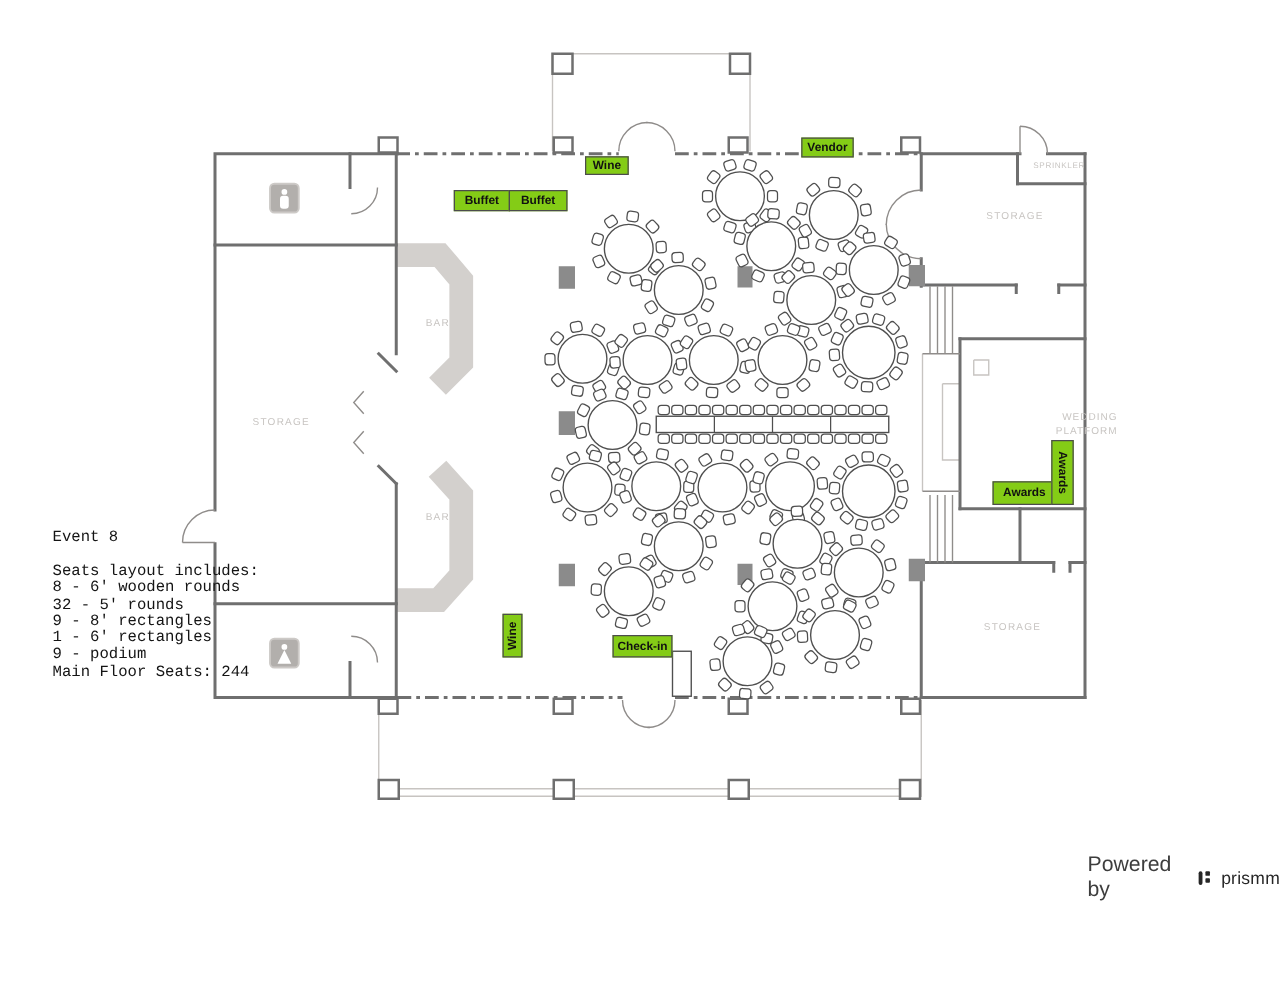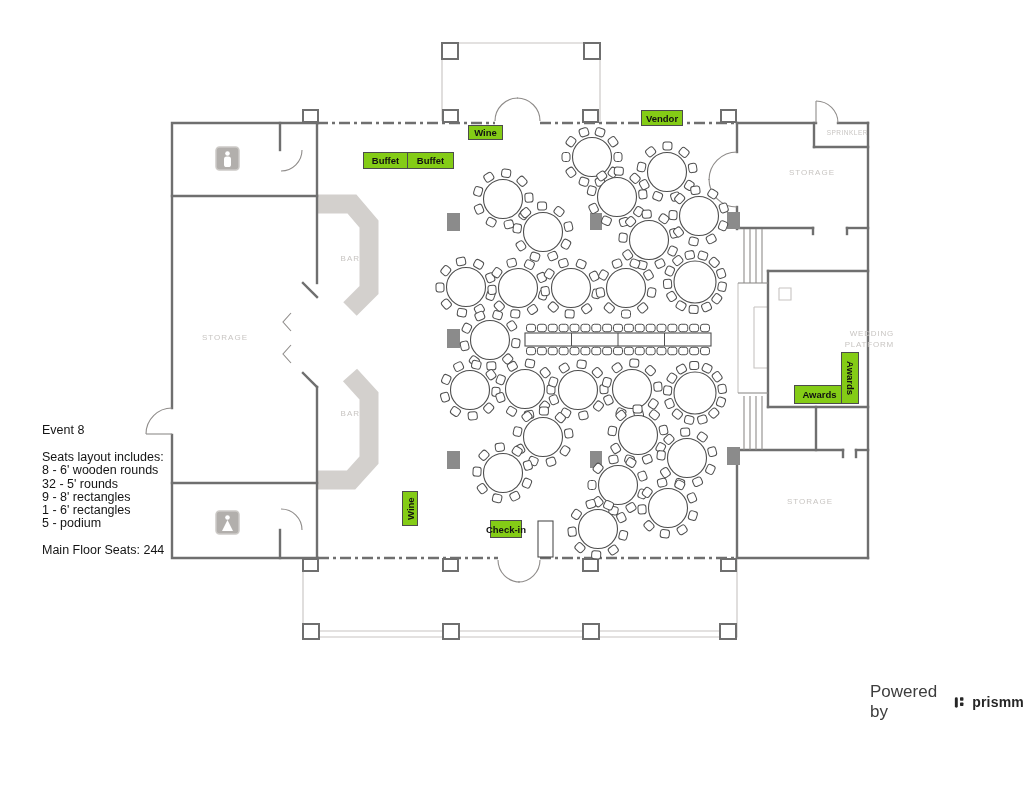--- a/index.html
+++ b/index.html
@@ -18,27 +18,27 @@
   .tag{position:absolute;display:flex;align-items:center;justify-content:center;
        background:#84cc16;border:1px solid #4c4c4c;font-size:9.5px;color:#111;
        box-sizing:border-box;white-space:nowrap;font-weight:bold;}
   .vtag{writing-mode:vertical-rl;}
   .vflip{transform:rotate(180deg);}
   
   .room{position:absolute;color:#c8c5c2;letter-spacing:1px;font-size:8px;text-align:right;}
   .room.small{font-size:6.5px;letter-spacing:.5px;}
   .room.two{line-height:11px;letter-spacing:.8px;}
   
-  #info{position:absolute;left:42px;top:424px;color:#141414;font-size:12.5px;line-height:13.2px;}
+  #info{position:absolute;left:42px;top:424px;color:#141414;font-size:12.5px;line-height:13.2px;font-family:Liberation Mono, monospace;}
   #info .title{margin-bottom:14px;}
-  #info .seats{margin-top:14px;}
+  #info .seats{margin-top:2px;}
   
   #footer{position:absolute;left:870px;top:682px;display:flex;align-items:center;gap:7px;}
   .pb{font-size:17px;color:#3d3d3d;}
-  .brand{font-size:14px;color:#262626;font-weight:700;letter-spacing:.2px;}
+  .brand{font-size:14px;color:#262626;font-weight:400;letter-spacing:.2px;}
 </style>
 </head>
 <body>
 
 <div id="stage">
 
   <svg id="plan-svg" width="1024" height="791" viewBox="0 0 1024 791">
       <path d="M442,121 L442,43 L600,43 L600,121" class="light"></path>
       <path d="M303,560 L303,637 L737,637 L737,560" class="light"></path>
       <path d="M303,631 L737,631" class="light"></path>
@@ -487,40 +487,40 @@
         <circle cx="227.5" cy="517.5" r="2.3" fill="#fff"></circle>
         <path d="M227.5,520 L233,531 L222,531 Z" fill="#fff"></path>
       </g>
     </svg>
 
   <div class="tag" style="left:363px;top:152px;width:45px;height:17px;">Buffet</div>
   <div class="tag" style="left:407px;top:152px;width:47px;height:17px;">Buffet</div>
   <div class="tag" style="left:468px;top:125px;width:35px;height:15px;">Wine</div>
   <div class="tag" style="left:641px;top:110px;width:42px;height:16px;">Vendor</div>
   <div class="tag vtag vflip" style="left:402px;top:491px;width:16px;height:35px;">Wine</div>
-  <div class="tag" style="left:490px;top:520px;width:32px;height:18px;">Check-in</div>
+  <div class="tag" style="left:490px;top:508px;width:48px;height:18px;">Check-in</div>
   <div class="tag" style="left:794px;top:385px;width:51px;height:19px;">Awards</div>
   <div class="tag vtag" style="left:841px;top:352px;width:18px;height:52px;">Awards</div>
 
   <div class="room" style="left:178px;top:333px;width:70px;">STORAGE</div>
   <div class="room" style="left:320px;top:254px;width:40px;">BAR</div>
   <div class="room" style="left:320px;top:409px;width:40px;">BAR</div>
   <div class="room" style="left:765px;top:168px;width:70px;">STORAGE</div>
   <div class="room" style="left:763px;top:497px;width:70px;">STORAGE</div>
   <div class="room small" style="left:812px;top:129px;width:56px;">SPRINKLER</div>
   <div class="room two" style="left:788px;top:328px;width:62px;margin-left:44px;">WEDDING PLATFORM</div>
 
   <div id="info">
     <div class="title">Event 8</div>
     <div>Seats layout includes:</div>
     <div>8 - 6' wooden rounds</div>
     <div>32 - 5' rounds</div>
     <div>9 - 8' rectangles</div>
     <div>1 - 6' rectangles</div>
-    <div>5 - podium</div>
+    <div>9 - podium</div>
     <div class="seats">Main Floor Seats: 244</div>
   </div>
 
   <div id="footer">
     <span class="pb">Powered by</span>
     <svg width="13" height="15" viewBox="0 0 13 15">
       <rect x="1" y="1.5" width="3.4" height="12" rx="1.7" fill="#262626"></rect>
       <rect x="7" y="1.5" width="4" height="4" rx="0.8" fill="#262626"></rect>
       <rect x="7" y="7.5" width="4" height="4" rx="0.8" fill="#262626"></rect>
     </svg>

